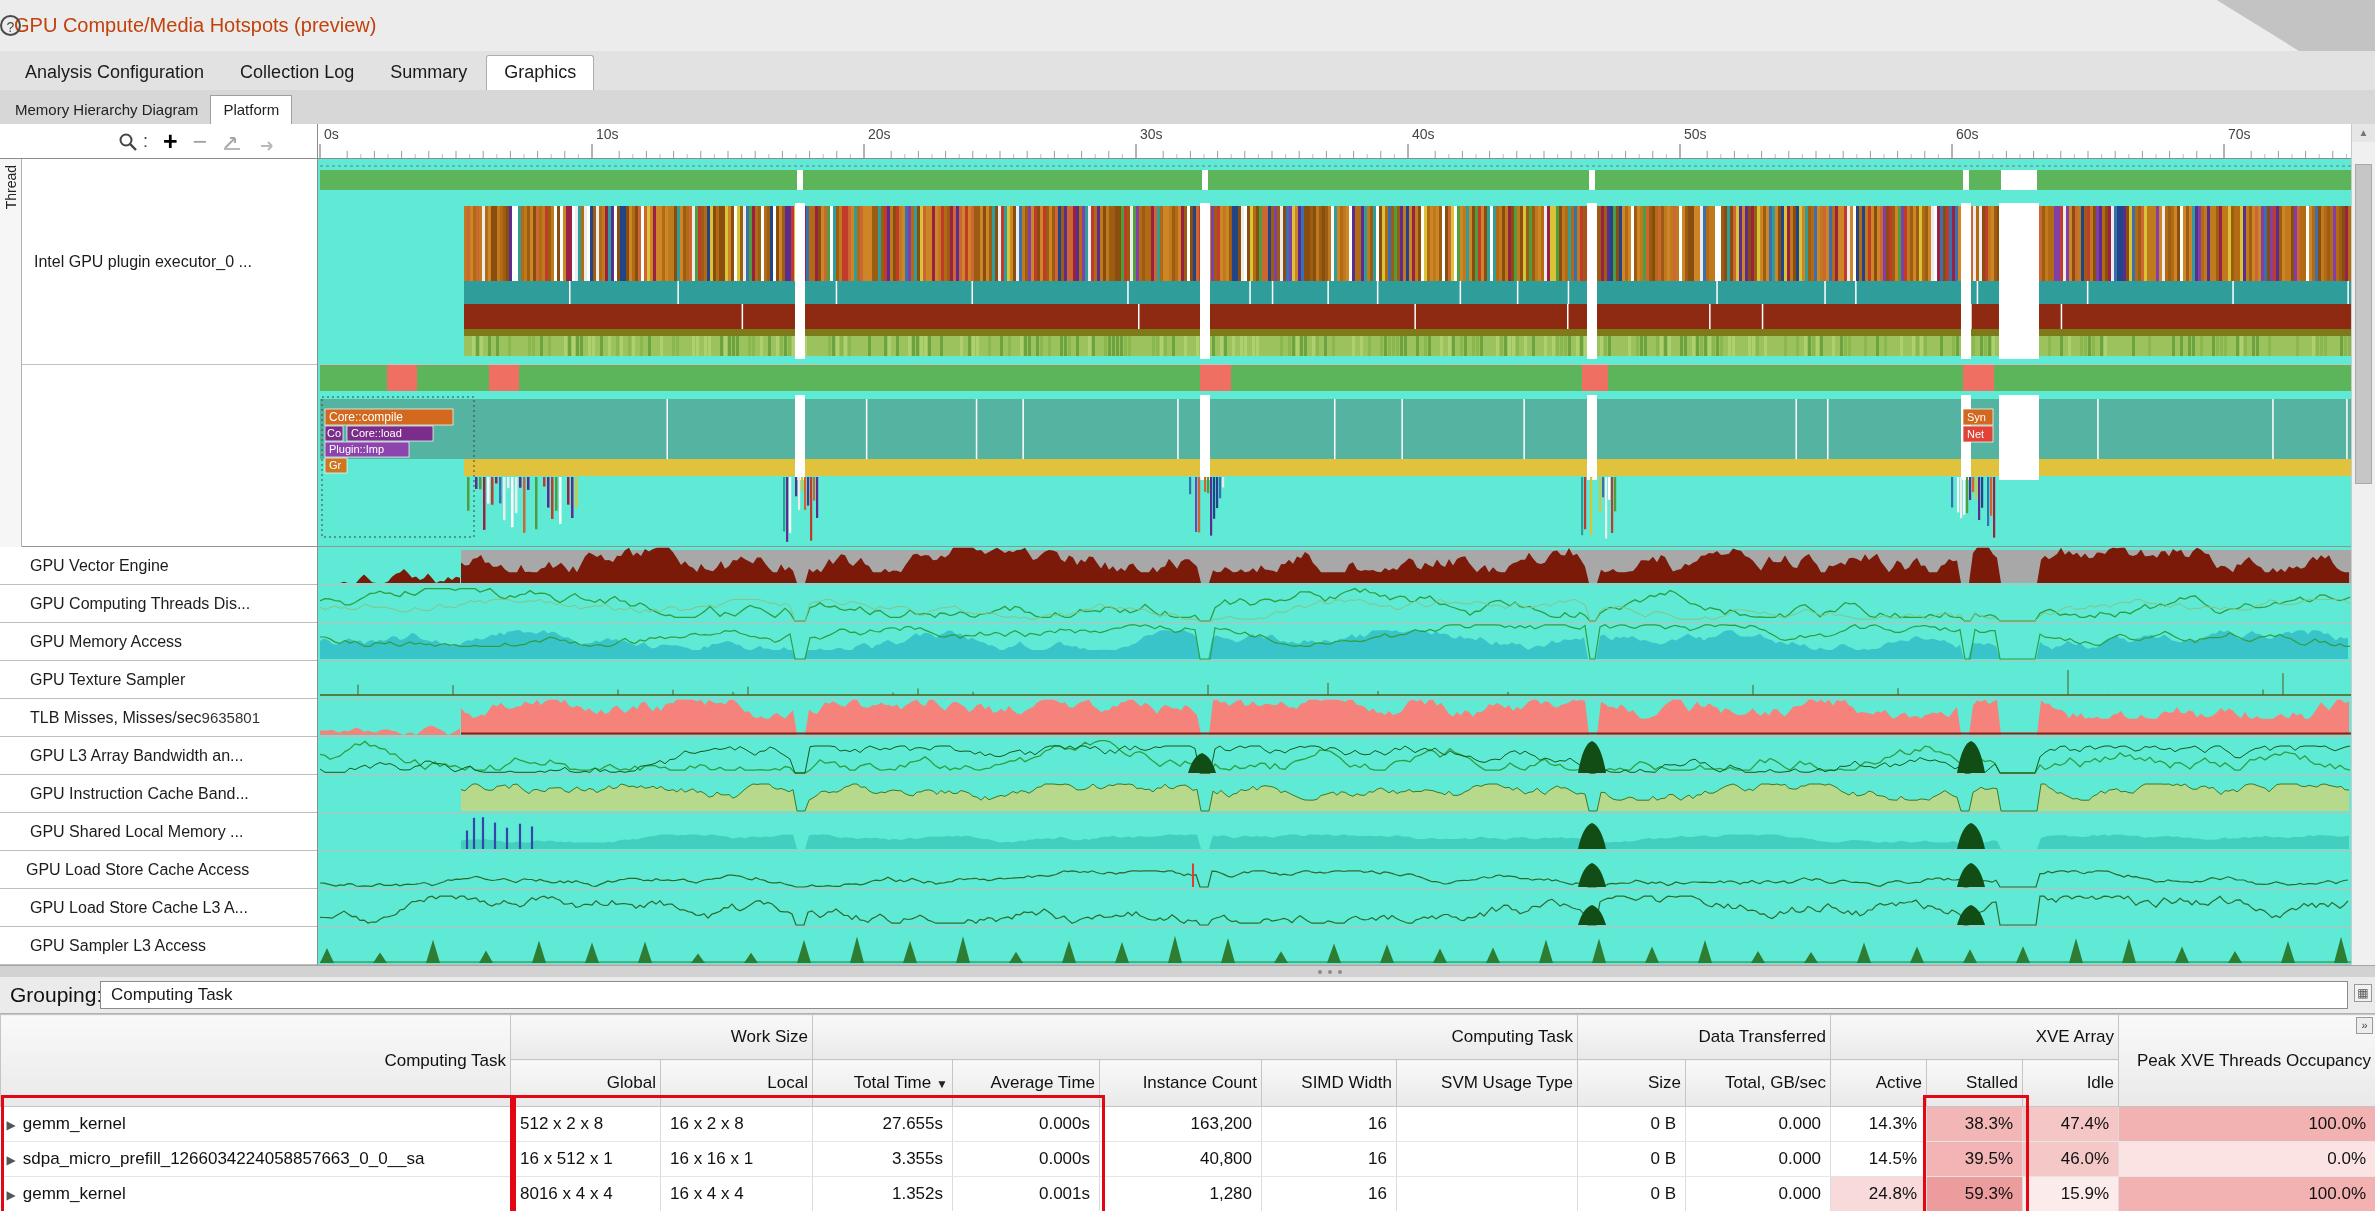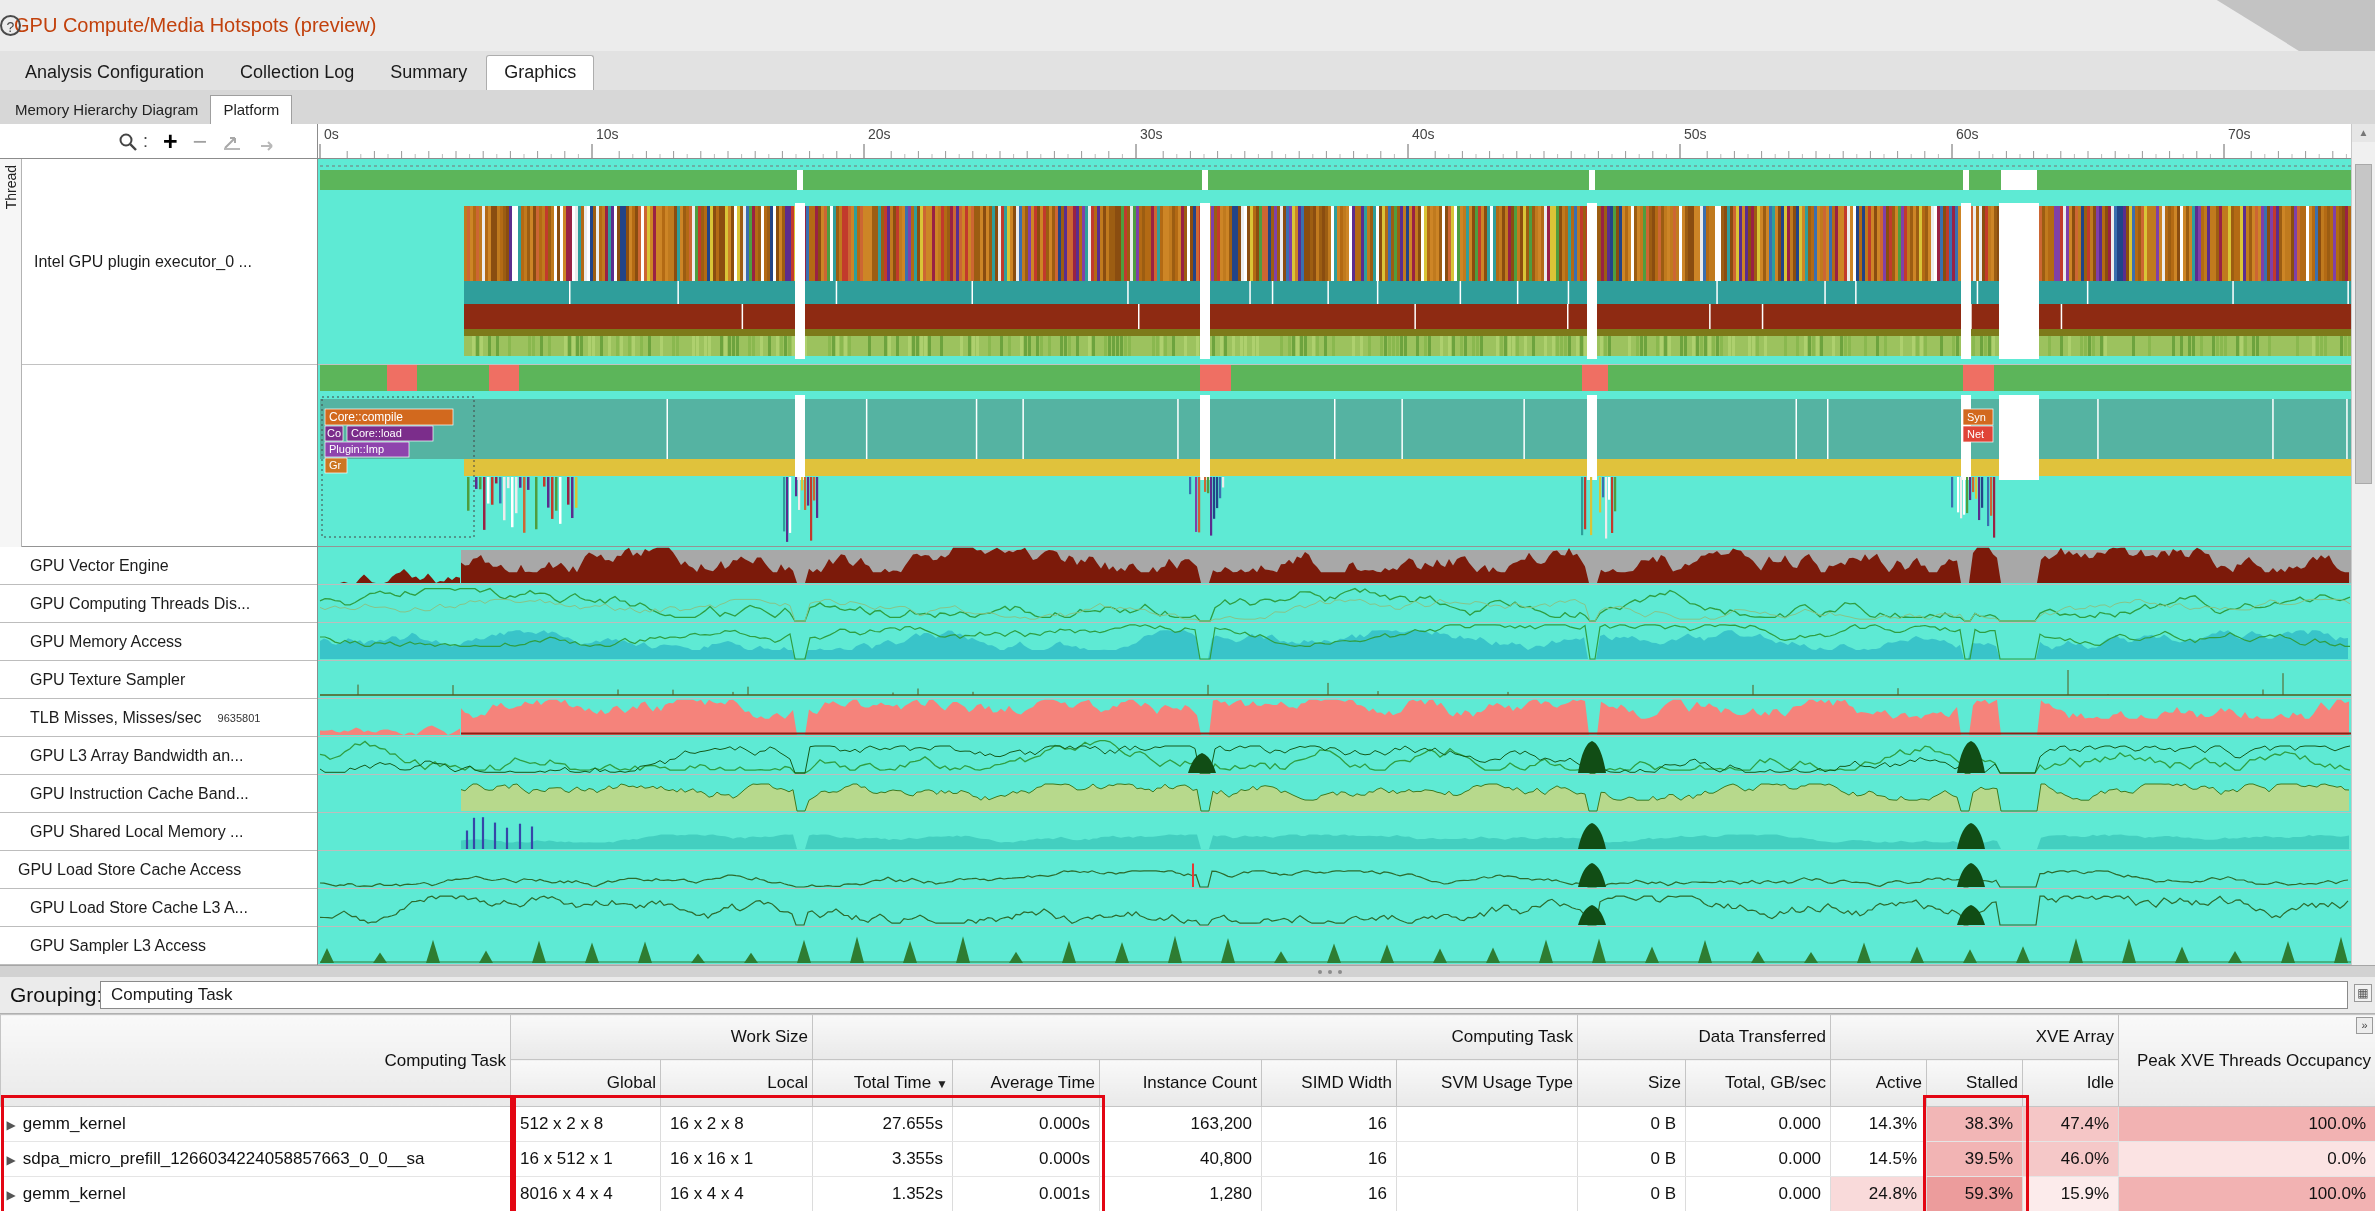--- a/index.html
+++ b/index.html
@@ -1350,21 +1350,21 @@
           <path d="M1191,34L1191,30.9" fill="none" stroke="#55591a" stroke-width="1"></path>
           <path d="M1436,34L1436,23.9" fill="none" stroke="#55591a" stroke-width="1"></path>
           <path d="M1581,34L1581,27.2" fill="none" stroke="#55591a" stroke-width="1"></path>
           <path d="M1751,34L1751,9.0" fill="none" stroke="#55591a" stroke-width="1"></path>
           <path d="M1791,34L1791,33.4" fill="none" stroke="#55591a" stroke-width="1"></path>
           <path d="M1946,34L1946,28.5" fill="none" stroke="#55591a" stroke-width="1"></path>
           <path d="M1966,34L1966,12.2" fill="none" stroke="#55591a" stroke-width="1"></path>
         </svg></div>
       <div class="tl-label abs" style="left: 0px; top: 699px; width: 317px; height: 38px; padding-left: 30px; border-bottom: 1px solid rgb(189, 189, 189);">
         <span>TLB Misses, Misses/sec</span>
-        <span style="font-size: 11px; vertical-align: super; color: rgb(51, 51, 51); margin-left: 16px;">9635801</span>
+        <span style="font-size: 15px; vertical-align: super; color: rgb(51, 51, 51); margin-left: 0;">9635801</span>
       </div>
       <div class="tl-chart abs" style="left: 317px; top: 699px; width: 2034px; height: 38px; border-bottom: 1px solid rgb(189, 189, 189);"><svg width="2034" height="37">
           <path d="M144,36L144.0,9.2L148.0,13.7L152.0,14.7L156.0,18.9L160.0,18.1L164.0,15.6L168.0,16.5L172.0,11.0L176.0,5.4L180.0,7.4L184.0,3.8L188.0,8.1L192.0,10.1L196.0,9.2L200.0,7.5L204.0,6.9L208.0,2.4L212.0,4.5L216.0,5.3L220.0,0.9L224.0,6.0L228.0,2.4L232.0,0.7L236.0,0.7L240.0,0.7L244.0,3.8L248.0,0.7L252.0,6.7L256.0,8.6L260.0,6.8L264.0,7.9L268.0,11.9L272.0,9.2L276.0,12.9L280.0,15.1L284.0,10.5L288.0,15.1L292.0,13.6L296.0,8.3L300.0,6.7L304.0,10.5L308.0,14.0L312.0,11.0L316.0,7.3L320.0,10.1L324.0,4.0L328.0,2.4L332.0,8.2L336.0,12.5L340.0,7.3L344.0,12.0L348.0,5.7L352.0,4.1L356.0,4.2L360.0,0.7L364.0,0.7L368.0,0.7L372.0,0.7L376.0,0.7L380.0,2.6L384.0,0.7L388.0,6.0L392.0,0.7L396.0,3.2L400.0,4.6L404.0,3.4L408.0,5.6L412.0,0.9L416.0,0.7L420.0,3.8L424.0,8.6L428.0,13.1L432.0,12.2L436.0,17.6L440.0,19.3L444.0,17.3L448.0,19.8L452.0,19.8L456.0,15.9L460.0,14.1L464.0,17.1L468.0,19.8L472.0,15.4L476.0,11.0L480.0,36.0L484.0,36.0L488.0,36.0L492.0,10.5L496.0,13.8L500.0,15.0L504.0,9.2L508.0,3.3L512.0,4.7L516.0,2.3L520.0,4.6L524.0,6.8L528.0,7.7L532.0,3.4L536.0,0.7L540.0,0.7L544.0,6.9L548.0,8.6L552.0,8.5L556.0,6.1L560.0,6.3L564.0,3.5L568.0,5.9L572.0,5.9L576.0,7.5L580.0,5.6L584.0,10.5L588.0,6.7L592.0,4.6L596.0,2.1L600.0,0.7L604.0,5.4L608.0,7.0L612.0,0.9L616.0,0.8L620.0,4.3L624.0,8.4L628.0,11.4L632.0,6.8L636.0,3.1L640.0,3.1L644.0,5.4L648.0,8.0L652.0,13.3L656.0,10.5L660.0,6.1L664.0,4.8L668.0,10.3L672.0,7.1L676.0,13.4L680.0,13.2L684.0,9.7L688.0,12.8L692.0,6.8L696.0,11.8L700.0,14.5L704.0,15.4L708.0,12.0L712.0,9.8L716.0,8.0L720.0,3.5L724.0,1.6L728.0,0.7L732.0,0.7L736.0,0.7L740.0,2.0L744.0,4.2L748.0,3.3L752.0,8.2L756.0,8.8L760.0,5.4L764.0,3.1L768.0,2.0L772.0,0.7L776.0,7.0L780.0,9.6L784.0,13.2L788.0,11.3L792.0,11.3L796.0,6.8L800.0,8.1L804.0,3.3L808.0,3.1L812.0,0.7L816.0,0.7L820.0,4.1L824.0,7.5L828.0,3.8L832.0,6.1L836.0,9.8L840.0,15.1L844.0,8.9L848.0,6.1L852.0,7.4L856.0,9.6L860.0,9.3L864.0,11.4L868.0,6.1L872.0,7.9L876.0,11.9L880.0,16.2L884.0,36.0L888.0,36.0L892.0,36.0L896.0,1.5L900.0,0.7L904.0,3.7L908.0,2.6L912.0,7.0L916.0,4.2L920.0,1.9L924.0,0.7L928.0,7.0L932.0,6.2L936.0,2.3L940.0,6.5L944.0,6.9L948.0,4.8L952.0,5.1L956.0,6.1L960.0,6.1L964.0,2.6L968.0,5.5L972.0,8.4L976.0,8.2L980.0,9.7L984.0,4.6L988.0,4.0L992.0,0.7L996.0,0.7L1000.0,0.7L1004.0,2.0L1008.0,0.7L1012.0,0.7L1016.0,0.7L1020.0,0.7L1024.0,1.4L1028.0,2.7L1032.0,0.7L1036.0,1.2L1040.0,6.1L1044.0,6.3L1048.0,8.3L1052.0,12.5L1056.0,9.6L1060.0,13.8L1064.0,13.6L1068.0,15.9L1072.0,12.0L1076.0,16.2L1080.0,14.5L1084.0,13.3L1088.0,7.6L1092.0,2.1L1096.0,0.7L1100.0,2.6L1104.0,0.7L1108.0,5.4L1112.0,1.0L1116.0,0.7L1120.0,6.7L1124.0,3.7L1128.0,9.0L1132.0,15.1L1136.0,17.6L1140.0,12.9L1144.0,16.4L1148.0,11.3L1152.0,12.9L1156.0,17.7L1160.0,13.1L1164.0,13.2L1168.0,10.6L1172.0,5.0L1176.0,6.7L1180.0,4.0L1184.0,5.9L1188.0,8.9L1192.0,6.3L1196.0,12.0L1200.0,7.7L1204.0,10.5L1208.0,6.4L1212.0,2.4L1216.0,0.7L1220.0,0.7L1224.0,5.3L1228.0,2.3L1232.0,3.3L1236.0,7.3L1240.0,8.8L1244.0,5.9L1248.0,5.0L1252.0,3.4L1256.0,0.7L1260.0,2.0L1264.0,0.7L1268.0,1.9L1272.0,36.0L1276.0,36.0L1280.0,36.0L1284.0,2.7L1288.0,5.1L1292.0,8.0L1296.0,7.7L1300.0,10.0L1304.0,5.4L1308.0,8.5L1312.0,13.3L1316.0,11.0L1320.0,16.2L1324.0,19.8L1328.0,19.8L1332.0,19.0L1336.0,17.4L1340.0,15.7L1344.0,10.3L1348.0,6.0L1352.0,3.0L1356.0,0.7L1360.0,0.7L1364.0,0.7L1368.0,6.9L1372.0,12.7L1376.0,7.9L1380.0,2.7L1384.0,7.5L1388.0,8.1L1392.0,4.2L1396.0,7.3L1400.0,8.6L1404.0,14.0L1408.0,9.2L1412.0,10.5L1416.0,13.8L1420.0,15.8L1424.0,16.2L1428.0,15.4L1432.0,13.1L1436.0,9.3L1440.0,14.4L1444.0,16.7L1448.0,12.7L1452.0,16.4L1456.0,10.5L1460.0,10.1L1464.0,14.6L1468.0,17.5L1472.0,13.0L1476.0,7.7L1480.0,6.9L1484.0,7.0L1488.0,4.6L1492.0,0.7L1496.0,0.7L1500.0,3.2L1504.0,0.7L1508.0,4.1L1512.0,0.7L1516.0,6.7L1520.0,1.1L1524.0,2.5L1528.0,0.7L1532.0,6.4L1536.0,8.0L1540.0,14.3L1544.0,13.0L1548.0,13.4L1552.0,14.2L1556.0,15.4L1560.0,12.3L1564.0,13.6L1568.0,10.9L1572.0,15.7L1576.0,19.7L1580.0,18.1L1584.0,14.7L1588.0,13.7L1592.0,18.5L1596.0,17.4L1600.0,17.0L1604.0,19.8L1608.0,16.0L1612.0,15.3L1616.0,13.5L1620.0,14.4L1624.0,12.8L1628.0,16.4L1632.0,18.2L1636.0,12.6L1640.0,8.0L1644.0,36.0L1648.0,36.0L1652.0,36.0L1656.0,6.4L1660.0,1.5L1664.0,2.7L1668.0,0.7L1672.0,4.9L1676.0,2.7L1680.0,0.7L1684.0,36.0L1688.0,36.0L1692.0,36.0L1696.0,36.0L1700.0,36.0L1704.0,36.0L1708.0,36.0L1712.0,36.0L1716.0,36.0L1720.0,36.0L1724.0,1.2L1728.0,4.7L1732.0,4.4L1736.0,8.7L1740.0,10.6L1744.0,10.8L1748.0,13.3L1752.0,19.3L1756.0,14.2L1760.0,18.0L1764.0,14.3L1768.0,19.4L1772.0,18.7L1776.0,19.3L1780.0,17.7L1784.0,19.8L1788.0,19.8L1792.0,19.8L1796.0,15.6L1800.0,15.0L1804.0,11.9L1808.0,17.7L1812.0,19.8L1816.0,19.8L1820.0,19.8L1824.0,15.7L1828.0,18.7L1832.0,19.5L1836.0,19.8L1840.0,19.8L1844.0,14.7L1848.0,12.2L1852.0,13.8L1856.0,13.4L1860.0,7.9L1864.0,13.9L1868.0,14.6L1872.0,11.3L1876.0,12.6L1880.0,18.6L1884.0,14.4L1888.0,18.1L1892.0,17.9L1896.0,16.4L1900.0,13.2L1904.0,9.0L1908.0,12.8L1912.0,9.4L1916.0,11.8L1920.0,16.2L1924.0,18.9L1928.0,13.1L1932.0,19.1L1936.0,19.8L1940.0,17.1L1944.0,19.8L1948.0,19.8L1952.0,19.8L1956.0,19.8L1960.0,17.1L1964.0,14.7L1968.0,18.0L1972.0,19.2L1976.0,13.4L1980.0,16.4L1984.0,14.5L1988.0,19.8L1992.0,19.8L1996.0,15.5L2000.0,9.4L2004.0,3.3L2008.0,7.3L2012.0,11.5L2016.0,6.0L2020.0,0.7L2024.0,0.7L2028.0,3.9L2032.0,2.6L2032.0,36Z" fill="#f5837b"></path>
           <path d="M144,34.5L2034,34.5" fill="none" stroke="#8e1f14" stroke-width="2"></path>
           <path d="M3,36L3.0,31.5L7.0,31.8L11.0,31.5L15.0,30.8L19.0,32.7L23.0,33.5L27.0,31.4L31.0,32.4L35.0,30.7L39.0,28.5L43.0,30.1L47.0,32.9L51.0,31.5L55.0,33.0L59.0,33.5L63.0,31.3L67.0,30.6L71.0,30.6L75.0,31.7L79.0,32.5L83.0,34.5L87.0,35.9L91.0,33.8L95.0,33.4L99.0,36.0L103.0,32.8L107.0,29.7L111.0,27.4L115.0,26.4L119.0,28.6L123.0,30.5L127.0,32.5L131.0,35.9L135.0,34.2L139.0,31.9L143.0,29.6L143.0,36Z" fill="#f5837b"></path>
         </svg></div>
       <div class="tl-label abs" style="left: 0px; top: 737px; width: 317px; height: 38px; padding-left: 30px; border-bottom: 1px solid rgb(189, 189, 189);">
         <span>GPU L3 Array Bandwidth an...</span>
       </div>
       <div class="tl-chart abs" style="left: 317px; top: 737px; width: 2034px; height: 38px; border-bottom: 1px solid rgb(189, 189, 189);"><svg width="2034" height="37">
@@ -1389,21 +1389,21 @@
           <path d="M150,36L150,17.5" fill="none" stroke="#3646a8" stroke-width="2.2"></path>
           <path d="M157,36L157,4.8" fill="none" stroke="#3646a8" stroke-width="2.2"></path>
           <path d="M166,36L166,4.2" fill="none" stroke="#3646a8" stroke-width="2.2"></path>
           <path d="M178,36L178,9.6" fill="none" stroke="#3646a8" stroke-width="2.2"></path>
           <path d="M190,36L190,14.7" fill="none" stroke="#3646a8" stroke-width="2.2"></path>
           <path d="M203,36L203,10.7" fill="none" stroke="#3646a8" stroke-width="2.2"></path>
           <path d="M215,36L215,13.5" fill="none" stroke="#3646a8" stroke-width="2.2"></path>
           <path d="M1261,36 Q1266,13 1275,10 Q1284,13 1289,36 Z" fill="#114d15"></path>
           <path d="M1640,36 Q1645,13 1654,10 Q1663,13 1668,36 Z" fill="#114d15"></path>
         </svg></div>
-      <div class="tl-label abs" style="left: 0px; top: 851px; width: 317px; height: 38px; padding-left: 18px; border-bottom: 1px solid rgb(189, 189, 189);">
+      <div class="tl-label abs" style="left: 0px; top: 851px; width: 317px; height: 38px; padding-left: 26px; border-bottom: 1px solid rgb(189, 189, 189);">
         <span>GPU Load Store Cache Access</span>
       </div>
       <div class="tl-chart abs" style="left: 317px; top: 851px; width: 2034px; height: 38px; border-bottom: 1px solid rgb(189, 189, 189);"><svg width="2034" height="37">
           <path d="M3.0,32.0L7.0,32.2L11.0,33.1L15.0,34.2L19.0,35.1L23.0,33.9L27.0,34.4L31.0,32.7L35.0,32.8L39.0,35.0L43.0,35.3L47.0,34.9L51.0,35.1L55.0,35.3L59.0,33.6L63.0,32.7L67.0,34.3L71.0,34.3L75.0,34.4L79.0,33.1L83.0,34.9L87.0,33.7L91.0,33.2L95.0,33.5L99.0,33.1L103.0,32.5L107.0,31.5L111.0,32.7L115.0,34.6L119.0,33.5L123.0,32.0L127.0,30.8L131.0,28.8L135.0,29.3L139.0,28.2L143.0,28.4L147.0,27.6L151.0,27.6L155.0,26.5L159.0,25.3L163.0,26.3L167.0,27.8L171.0,28.7L175.0,29.5L179.0,29.0L183.0,28.3L187.0,27.5L191.0,28.9L195.0,30.3L199.0,31.5L203.0,29.5L207.0,27.8L211.0,28.5L215.0,28.5L219.0,30.1L223.0,28.4L227.0,29.8L231.0,30.7L235.0,31.9L239.0,31.7L243.0,30.0L247.0,31.9L251.0,30.0L255.0,31.5L259.0,29.6L263.0,31.3L267.0,32.3L271.0,32.9L275.0,35.0L279.0,35.3L283.0,33.4L287.0,31.9L291.0,29.9L295.0,31.1L299.0,30.1L303.0,28.6L307.0,28.5L311.0,27.4L315.0,27.4L319.0,27.4L323.0,28.3L327.0,29.7L331.0,29.1L335.0,29.8L339.0,27.7L343.0,29.1L347.0,29.4L351.0,28.8L355.0,29.6L359.0,29.4L363.0,28.7L367.0,28.2L371.0,30.1L375.0,30.8L379.0,32.0L383.0,30.5L387.0,29.0L391.0,28.4L395.0,28.1L399.0,27.3L403.0,27.4L407.0,25.6L411.0,24.2L415.0,24.2L419.0,24.7L423.0,25.1L427.0,26.5L431.0,28.2L435.0,28.8L439.0,26.7L443.0,28.5L447.0,29.1L451.0,31.1L455.0,31.9L459.0,31.8L463.0,31.3L467.0,32.8L471.0,33.9L475.0,34.6L479.0,36.0L483.0,36.0L487.0,36.0L491.0,35.3L495.0,34.0L499.0,35.3L503.0,35.3L507.0,35.1L511.0,34.6L515.0,35.1L519.0,35.3L523.0,35.3L527.0,33.3L531.0,32.9L535.0,33.2L539.0,32.9L543.0,33.9L547.0,33.1L551.0,31.6L555.0,30.0L559.0,29.1L563.0,29.7L567.0,28.4L571.0,26.2L575.0,28.4L579.0,30.5L583.0,28.9L587.0,30.7L591.0,29.4L595.0,27.5L599.0,28.9L603.0,30.3L607.0,32.1L611.0,30.4L615.0,31.0L619.0,33.0L623.0,32.1L627.0,32.0L631.0,30.9L635.0,30.6L639.0,28.6L643.0,27.5L647.0,28.7L651.0,27.8L655.0,27.7L659.0,27.3L663.0,28.7L667.0,28.1L671.0,29.6L675.0,29.1L679.0,27.9L683.0,27.2L687.0,28.0L691.0,27.4L695.0,27.2L699.0,26.9L703.0,26.6L707.0,26.6L711.0,24.8L715.0,26.4L719.0,25.0L723.0,24.4L727.0,24.8L731.0,25.3L735.0,24.4L739.0,23.5L743.0,21.6L747.0,19.8L751.0,20.7L755.0,19.8L759.0,20.4L763.0,21.5L767.0,20.5L771.0,21.4L775.0,19.8L779.0,21.3L783.0,22.5L787.0,22.9L791.0,21.3L795.0,21.6L799.0,23.0L803.0,21.7L807.0,21.8L811.0,20.7L815.0,19.8L819.0,19.8L823.0,20.1L827.0,19.8L831.0,19.8L835.0,19.8L839.0,19.8L843.0,20.4L847.0,20.9L851.0,19.8L855.0,19.8L859.0,21.9L863.0,22.5L867.0,24.5L871.0,22.9L875.0,24.5L879.0,23.8L883.0,36.0L887.0,36.0L891.0,36.0L895.0,20.1L899.0,20.4L903.0,21.7L907.0,23.4L911.0,25.4L915.0,26.1L919.0,24.5L923.0,22.7L927.0,21.0L931.0,21.9L935.0,20.0L939.0,19.8L943.0,19.8L947.0,19.8L951.0,21.2L955.0,22.3L959.0,22.2L963.0,24.2L967.0,23.1L971.0,23.8L975.0,24.1L979.0,22.3L983.0,21.1L987.0,19.8L991.0,19.8L995.0,21.2L999.0,21.9L1003.0,21.2L1007.0,22.2L1011.0,21.5L1015.0,20.4L1019.0,19.8L1023.0,19.8L1027.0,20.5L1031.0,19.9L1035.0,19.8L1039.0,19.8L1043.0,19.8L1047.0,21.3L1051.0,20.9L1055.0,20.0L1059.0,21.7L1063.0,22.8L1067.0,20.9L1071.0,21.3L1075.0,22.4L1079.0,23.7L1083.0,24.9L1087.0,23.8L1091.0,22.9L1095.0,23.1L1099.0,25.0L1103.0,25.9L1107.0,27.5L1111.0,29.1L1115.0,30.7L1119.0,30.7L1123.0,31.5L1127.0,33.0L1131.0,32.6L1135.0,31.6L1139.0,30.0L1143.0,29.6L1147.0,29.3L1151.0,29.5L1155.0,28.8L1159.0,28.6L1163.0,27.0L1167.0,25.8L1171.0,27.0L1175.0,26.5L1179.0,24.7L1183.0,24.0L1187.0,25.6L1191.0,24.9L1195.0,25.4L1199.0,25.9L1203.0,27.7L1207.0,27.6L1211.0,27.5L1215.0,29.2L1219.0,28.4L1223.0,28.0L1227.0,29.1L1231.0,27.8L1235.0,29.8L1239.0,28.9L1243.0,30.5L1247.0,31.5L1251.0,32.6L1255.0,33.7L1259.0,31.9L1263.0,32.5L1267.0,33.2L1271.0,36.0L1275.0,36.0L1279.0,36.0L1283.0,33.7L1287.0,35.0L1291.0,33.2L1295.0,32.4L1299.0,32.9L1303.0,32.2L1307.0,32.0L1311.0,32.5L1315.0,31.2L1319.0,29.1L1323.0,30.1L1327.0,31.4L1331.0,32.9L1335.0,31.2L1339.0,32.3L1343.0,30.9L1347.0,32.5L1351.0,34.5L1355.0,33.1L1359.0,31.0L1363.0,32.1L1367.0,32.8L1371.0,32.0L1375.0,31.0L1379.0,31.0L1383.0,31.4L1387.0,31.1L1391.0,31.4L1395.0,31.7L1399.0,31.5L1403.0,29.9L1407.0,31.7L1411.0,30.0L1415.0,30.1L1419.0,31.2L1423.0,33.0L1427.0,31.3L1431.0,31.6L1435.0,29.5L1439.0,31.5L1443.0,32.6L1447.0,30.5L1451.0,29.7L1455.0,31.0L1459.0,31.9L1463.0,30.8L1467.0,30.0L1471.0,32.1L1475.0,31.7L1479.0,29.9L1483.0,28.2L1487.0,26.8L1491.0,28.3L1495.0,29.3L1499.0,27.6L1503.0,28.3L1507.0,30.3L1511.0,31.9L1515.0,32.4L1519.0,31.4L1523.0,29.6L1527.0,29.1L1531.0,30.2L1535.0,31.5L1539.0,31.1L1543.0,31.6L1547.0,31.6L1551.0,32.2L1555.0,33.4L1559.0,34.6L1563.0,35.3L1567.0,33.4L1571.0,31.3L1575.0,30.9L1579.0,29.6L1583.0,30.1L1587.0,31.5L1591.0,32.5L1595.0,31.9L1599.0,31.3L1603.0,31.5L1607.0,29.4L1611.0,27.7L1615.0,28.5L1619.0,27.2L1623.0,27.1L1627.0,29.0L1631.0,27.5L1635.0,29.0L1639.0,28.9L1643.0,28.5L1647.0,36.0L1651.0,36.0L1655.0,28.5L1659.0,29.3L1663.0,30.4L1667.0,29.5L1671.0,30.1L1675.0,31.2L1679.0,29.3L1683.0,36.0L1687.0,36.0L1691.0,36.0L1695.0,36.0L1699.0,36.0L1703.0,36.0L1707.0,36.0L1711.0,36.0L1715.0,36.0L1719.0,36.0L1723.0,22.6L1727.0,22.6L1731.0,20.5L1735.0,21.8L1739.0,20.7L1743.0,19.8L1747.0,19.9L1751.0,21.1L1755.0,19.8L1759.0,19.8L1763.0,21.5L1767.0,22.7L1771.0,21.2L1775.0,21.2L1779.0,19.8L1783.0,19.9L1787.0,20.1L1791.0,20.2L1795.0,21.8L1799.0,23.4L1803.0,24.4L1807.0,26.0L1811.0,24.2L1815.0,25.8L1819.0,25.6L1823.0,26.8L1827.0,27.6L1831.0,28.1L1835.0,29.4L1839.0,31.2L1843.0,30.5L1847.0,30.7L1851.0,28.8L1855.0,29.8L1859.0,30.1L1863.0,30.6L1867.0,30.9L1871.0,30.8L1875.0,31.7L1879.0,30.1L1883.0,30.8L1887.0,30.0L1891.0,28.1L1895.0,26.7L1899.0,27.5L1903.0,28.6L1907.0,27.3L1911.0,25.8L1915.0,27.0L1919.0,28.9L1923.0,29.0L1927.0,29.0L1931.0,31.0L1935.0,31.2L1939.0,33.2L1943.0,33.2L1947.0,33.4L1951.0,33.1L1955.0,32.1L1959.0,30.8L1963.0,31.9L1967.0,32.8L1971.0,34.1L1975.0,33.7L1979.0,33.5L1983.0,32.4L1987.0,33.5L1991.0,32.6L1995.0,32.6L1999.0,33.2L2003.0,31.9L2007.0,31.0L2011.0,29.6L2015.0,30.7L2019.0,32.6L2023.0,30.7L2027.0,29.5L2031.0,29.0" fill="none" stroke="#2d6b2d" stroke-width="1.2"></path>
           <path d="M876,36L876,12.599999999999998" fill="none" stroke="#e53935" stroke-width="2"></path>
           <path d="M1261,36 Q1266,15 1275,12 Q1284,15 1289,36 Z" fill="#114d15"></path>
           <path d="M1640,36 Q1645,15 1654,12 Q1663,15 1668,36 Z" fill="#114d15"></path>
         </svg></div>
       <div class="tl-label abs" style="left: 0px; top: 889px; width: 317px; height: 38px; padding-left: 30px; border-bottom: 1px solid rgb(189, 189, 189);">
         <span>GPU Load Store Cache L3 A...</span>

